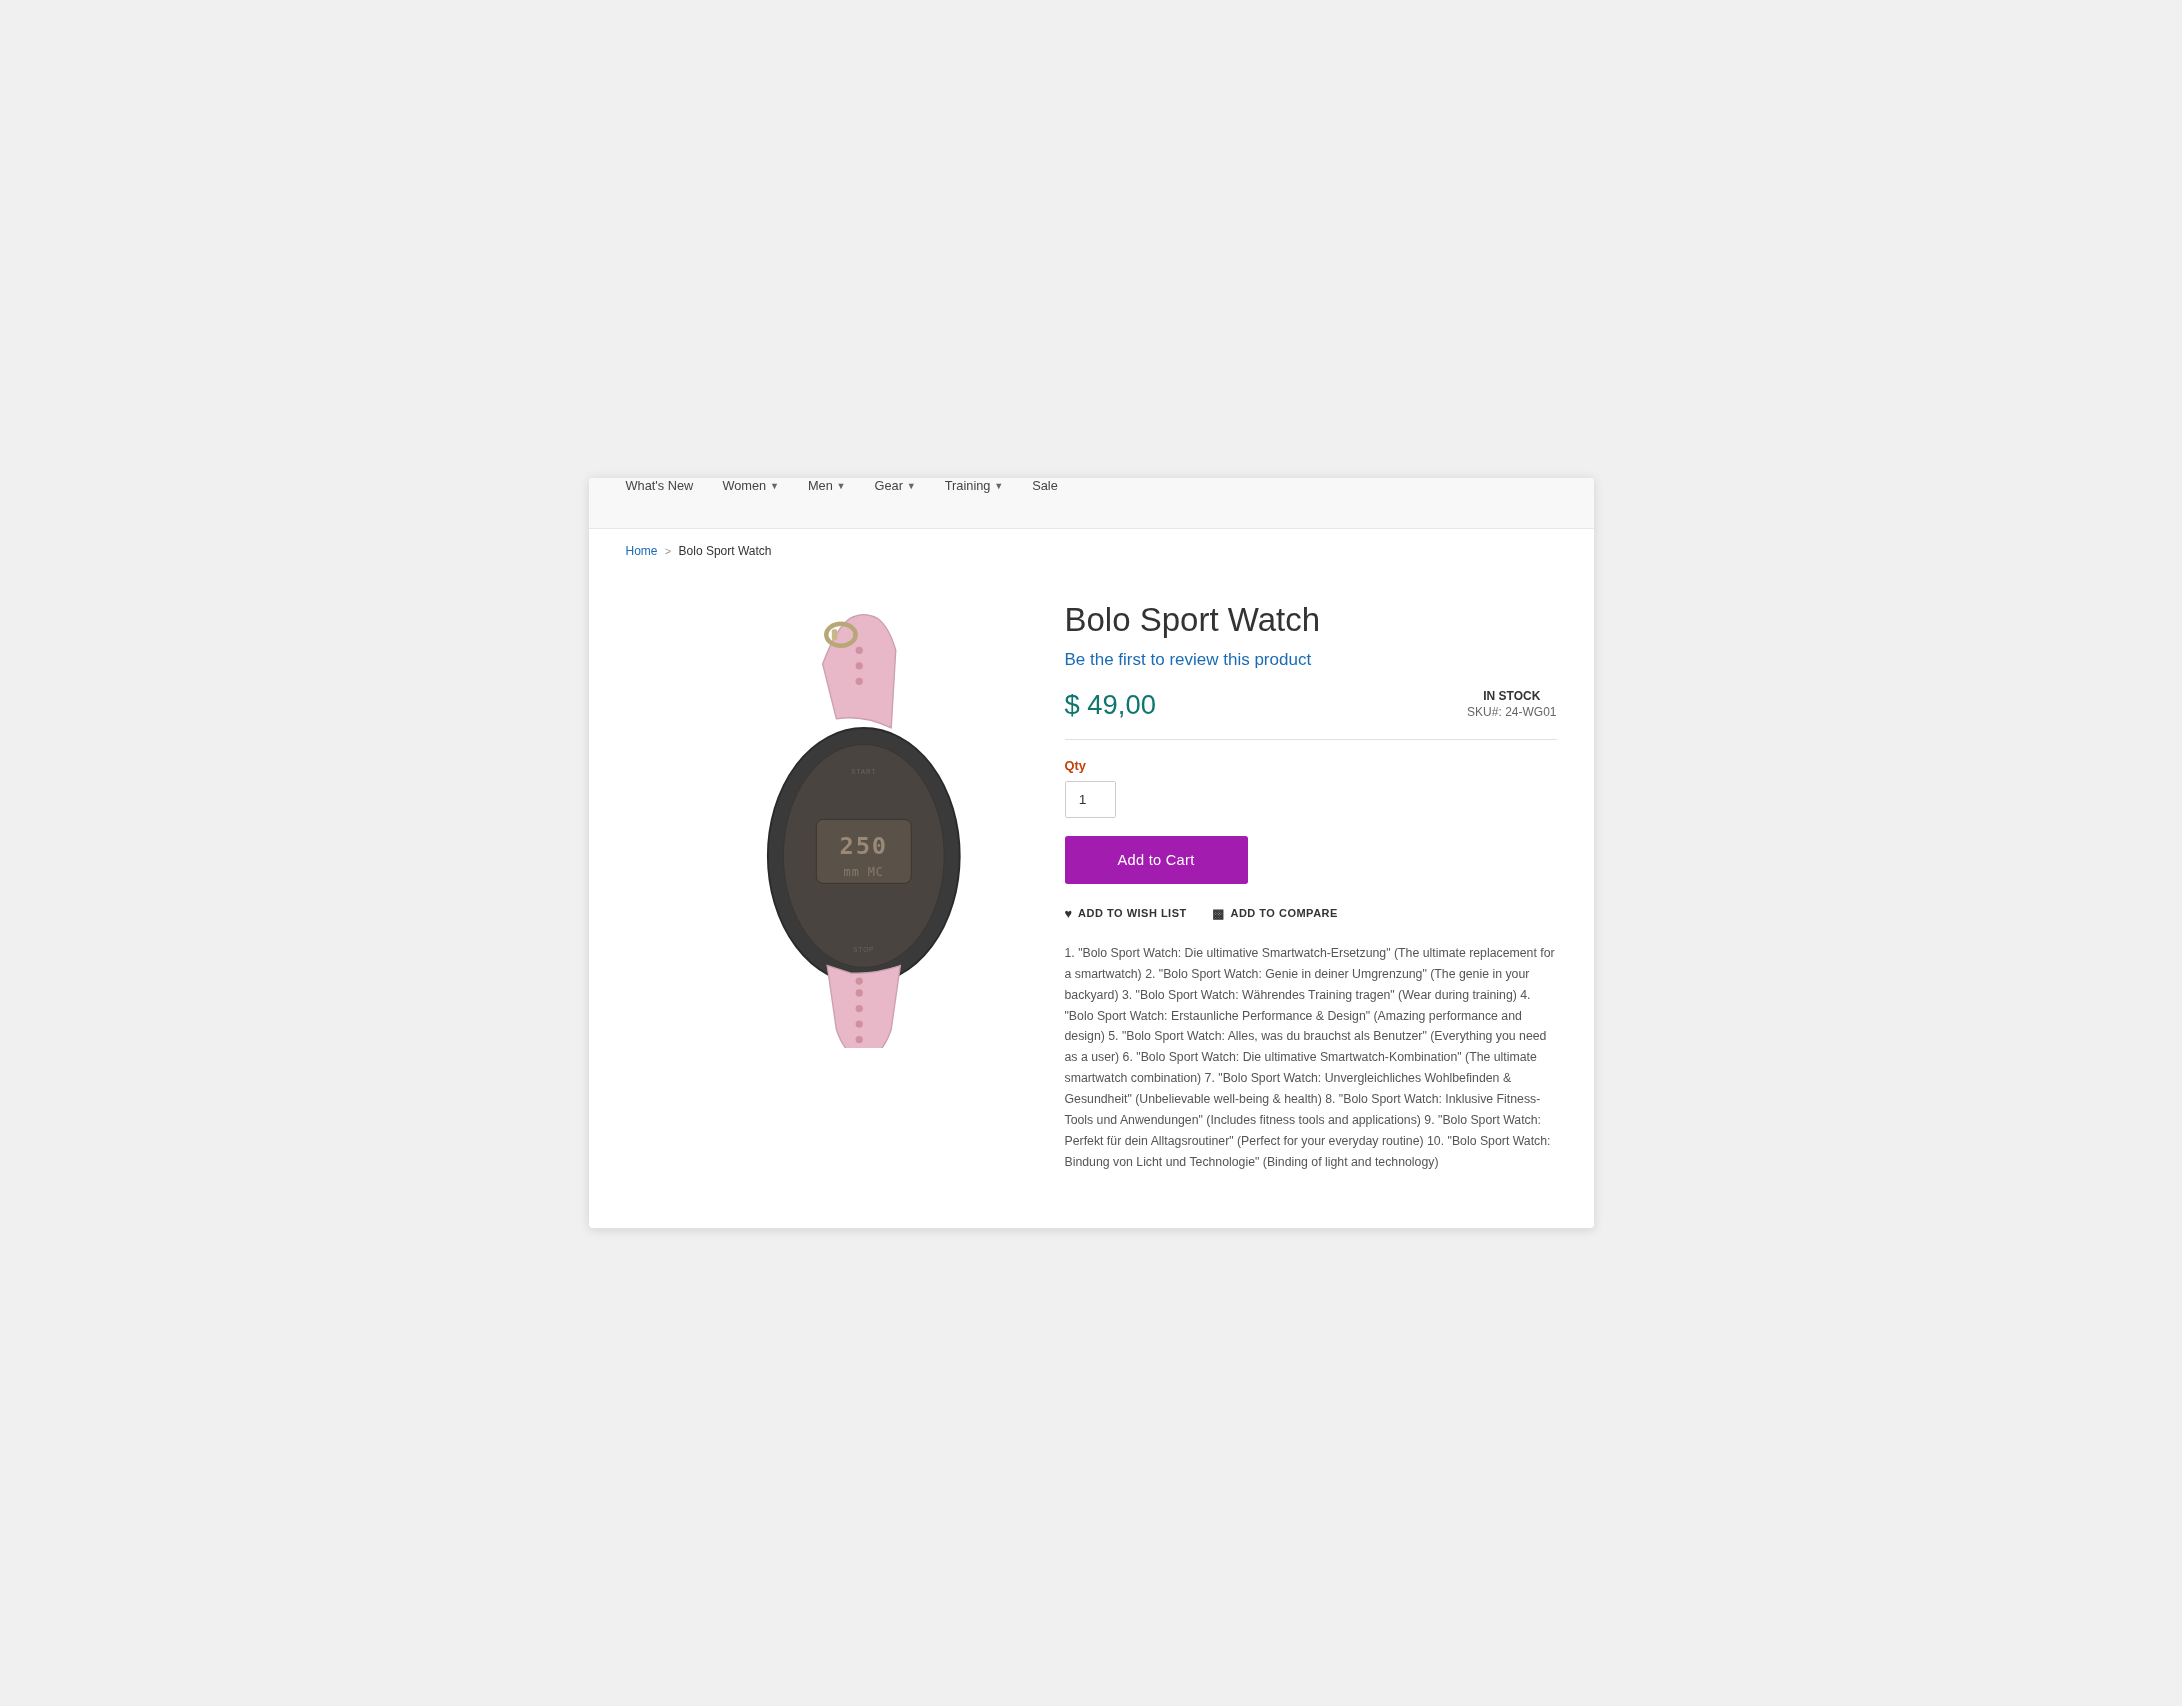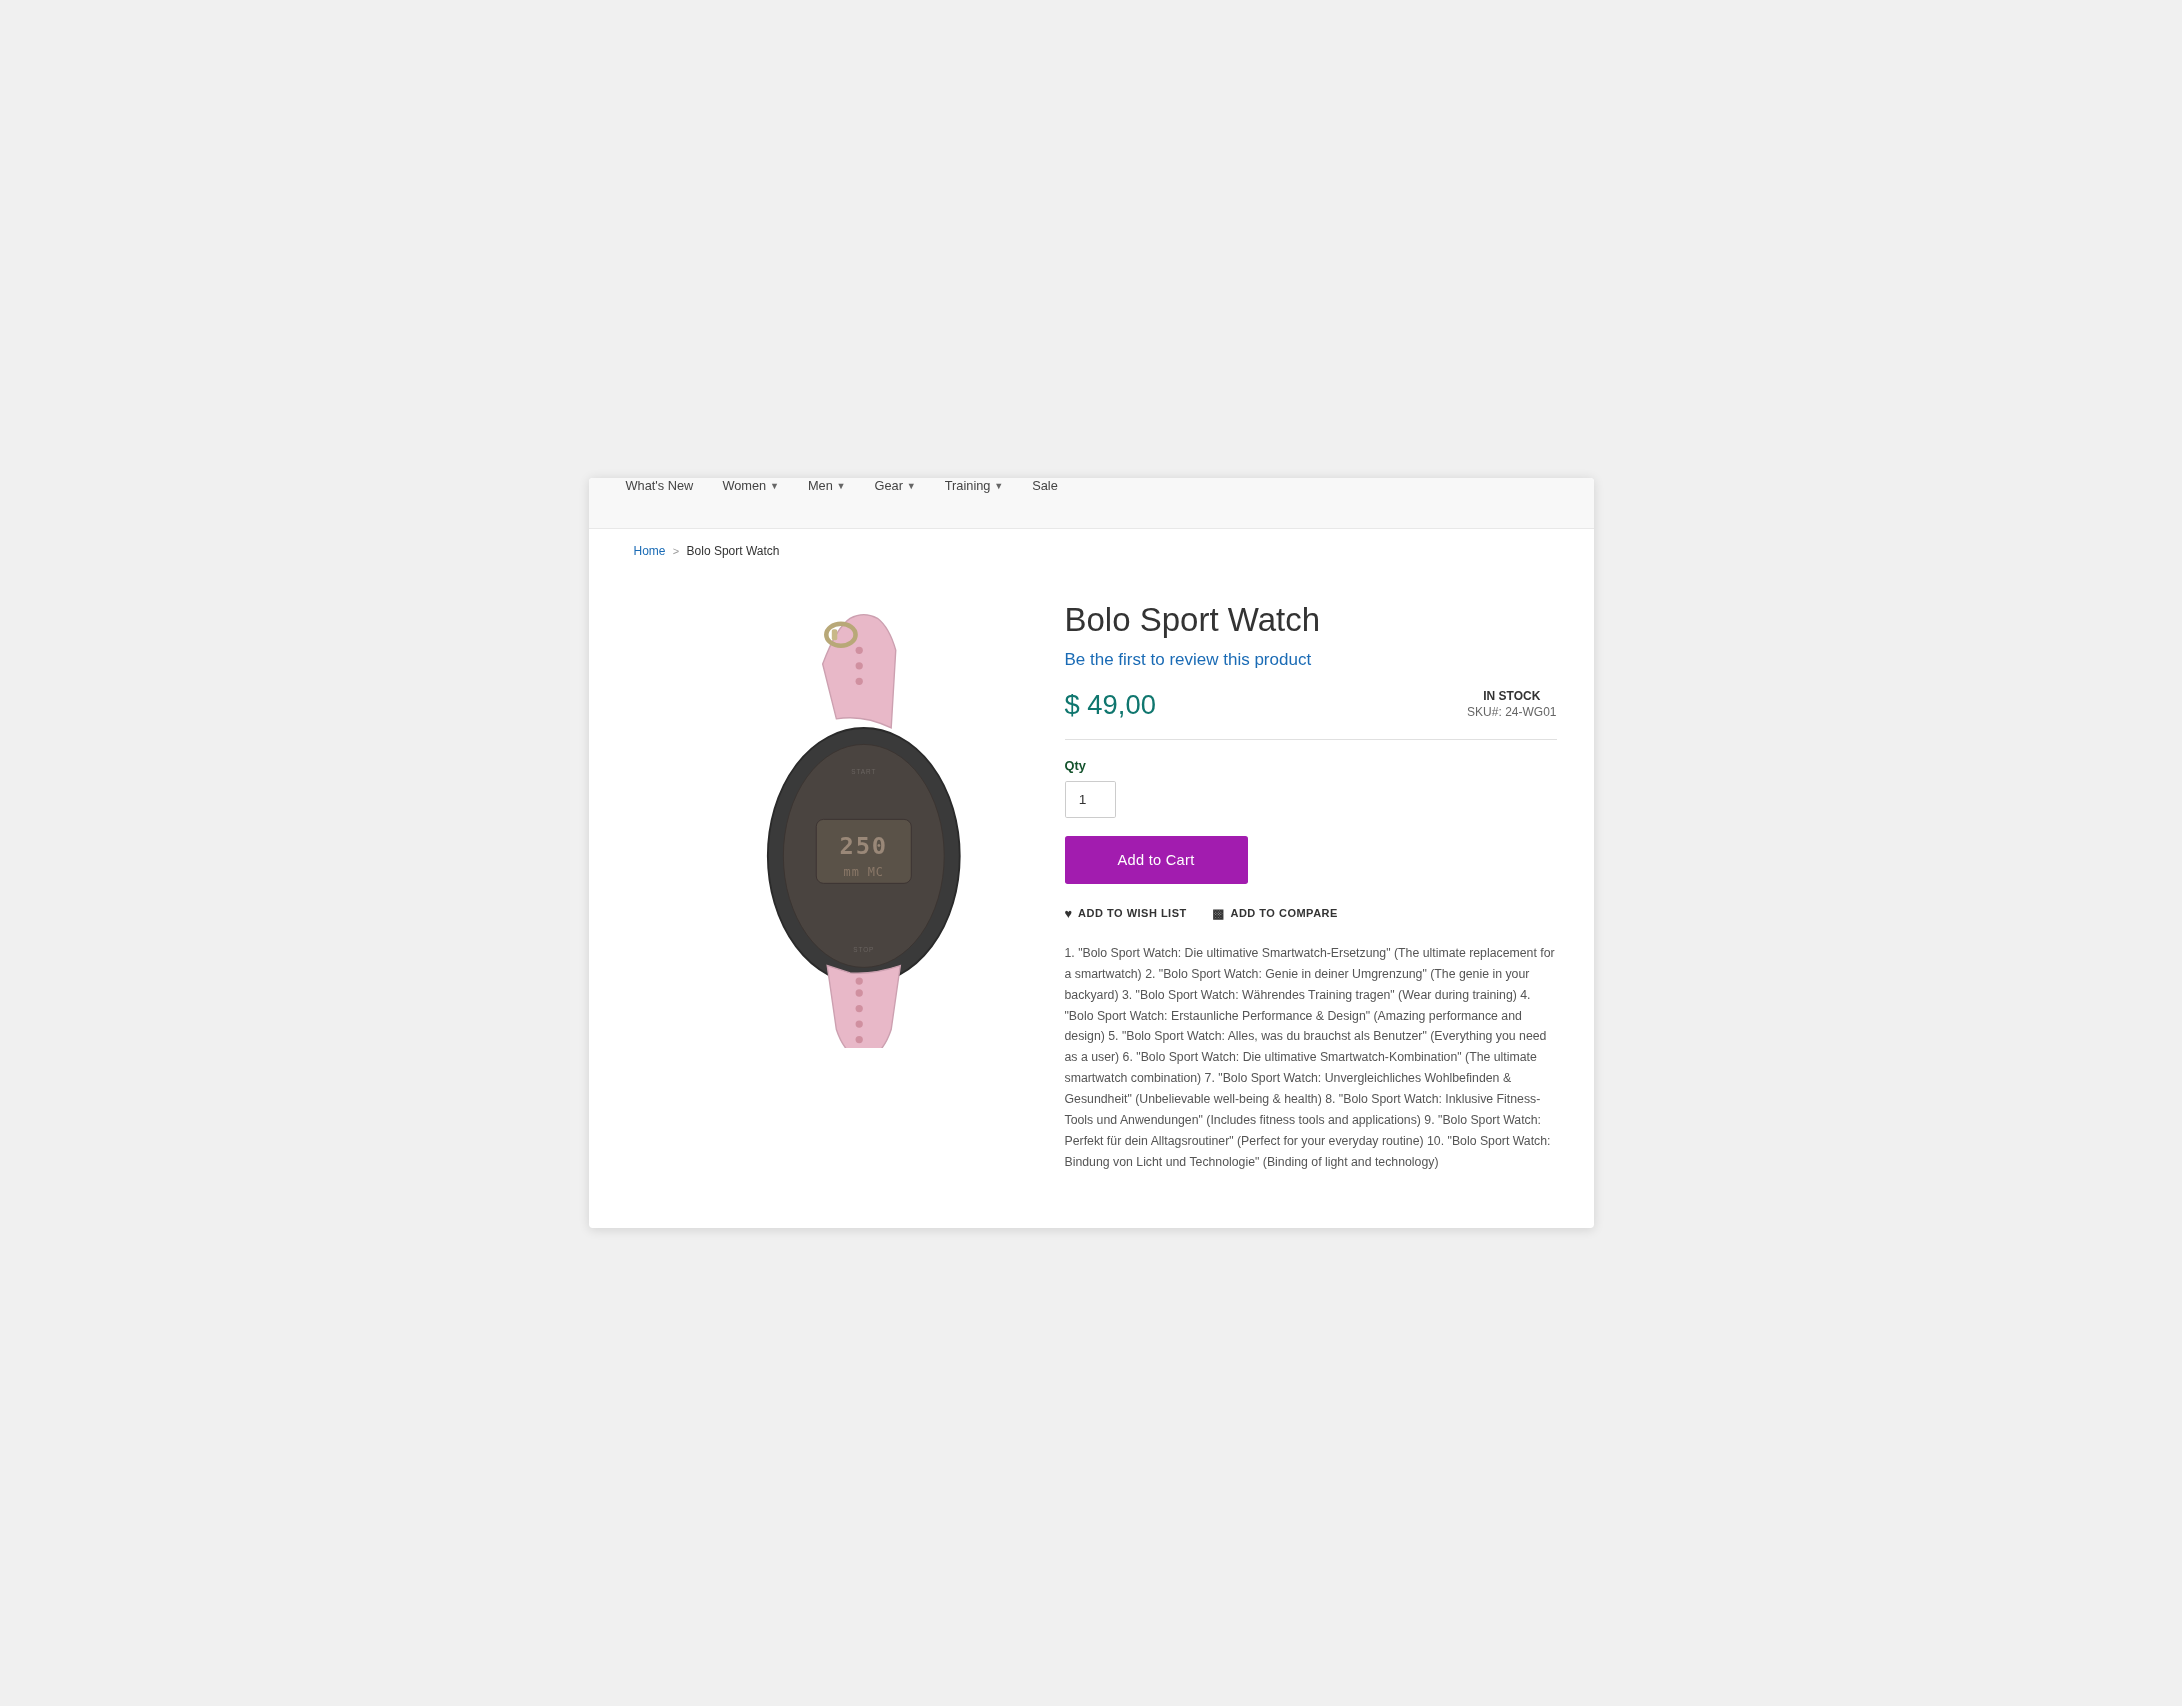--- a/index.html
+++ b/index.html
@@ -50,21 +50,20 @@
       display: flex;
       align-items: center;
       gap: 7.3px;
       font-size: 12px;
       color: #333;
     }
     .breadcrumb-link {
       color: #1a6bb5;
       cursor: pointer;
       text-decoration: none;
-      margin-left: 8px;
     }
     .breadcrumb-separator {
       color: #999;
       font-size: 11px;
     }
     
     .product-layout {
       display: flex;
       padding: 18.3px 37px 55px 37px;
       gap: 55px;
@@ -136,21 +135,21 @@
       margin-top: 1.8px;
     }
     .divider {
       border: none;
       border-top: 0.9px solid #e0e0e0;
       margin-bottom: 18.3px;
     }
     .qty-label {
       font-size: 12.8px;
       font-weight: 600;
-      color: #14532d;
+      color: #c2410c;
       margin-bottom: 7.3px;
       display: block;
     }
     .qty-input {
       width: 51px;
       height: 37px;
       border: 0.9px solid #ccc;
       border-radius: 1.8px;
       text-align: center;
       font-size: 13.7px;

